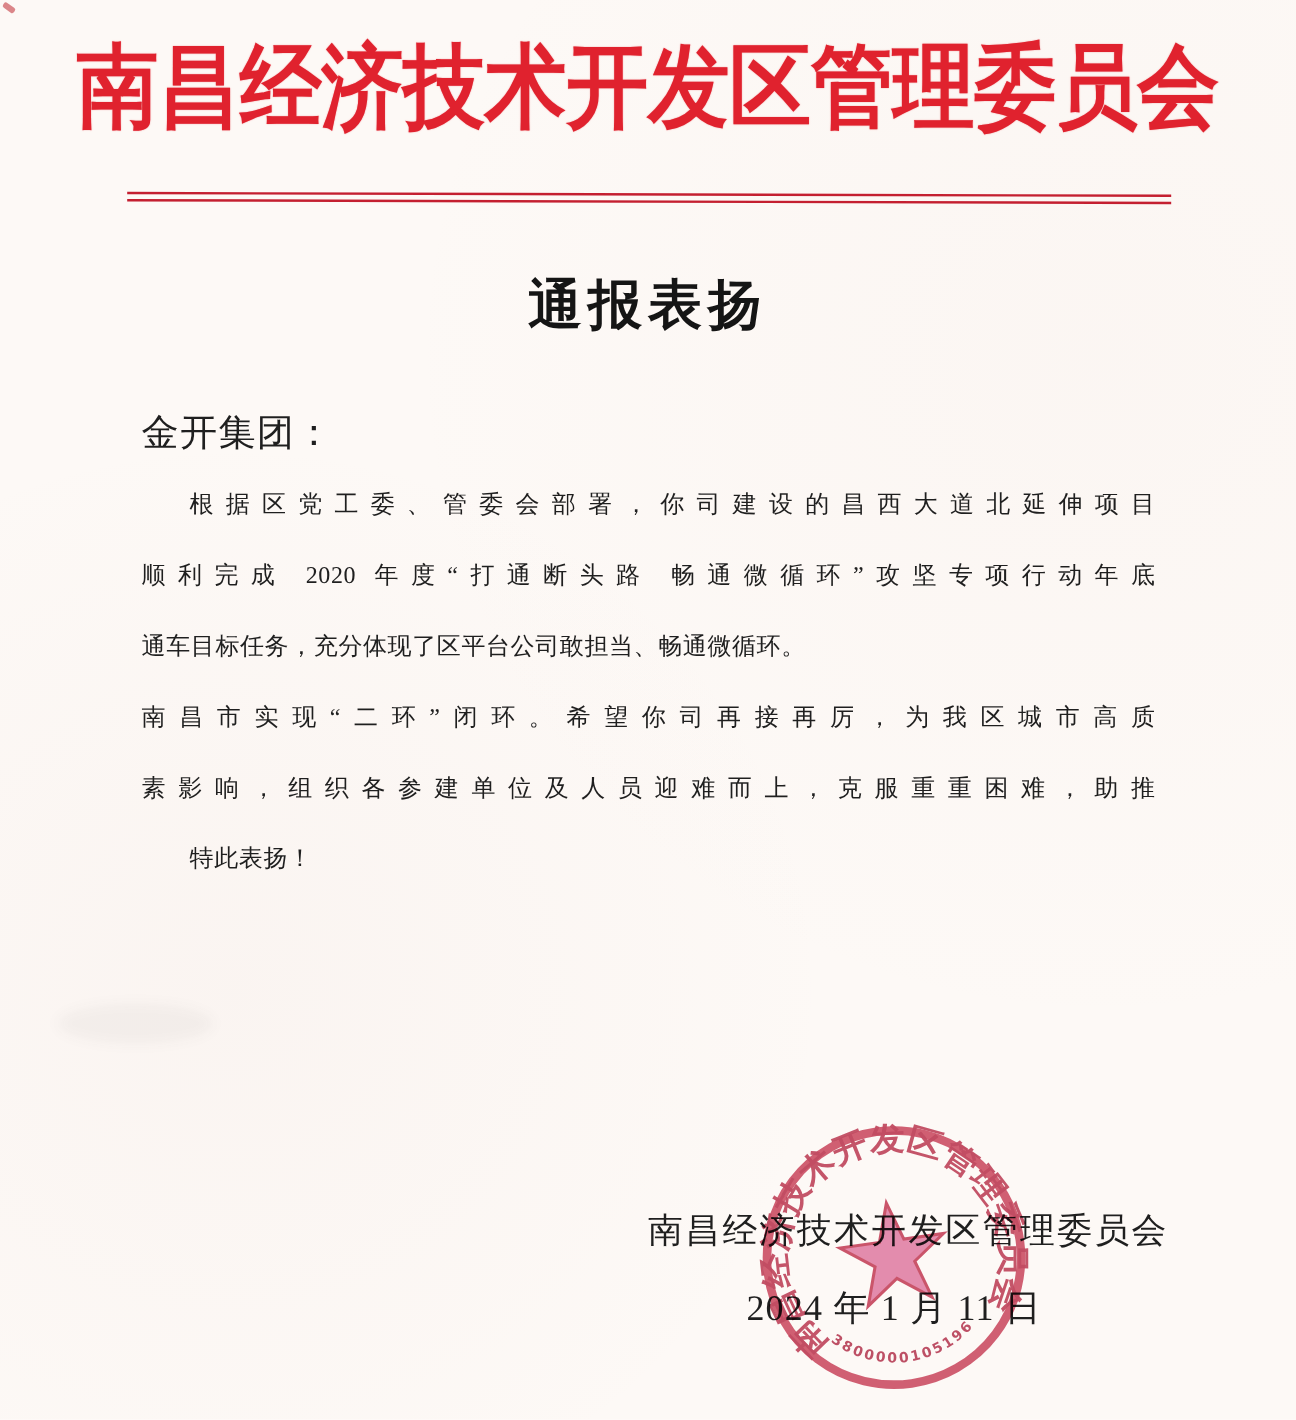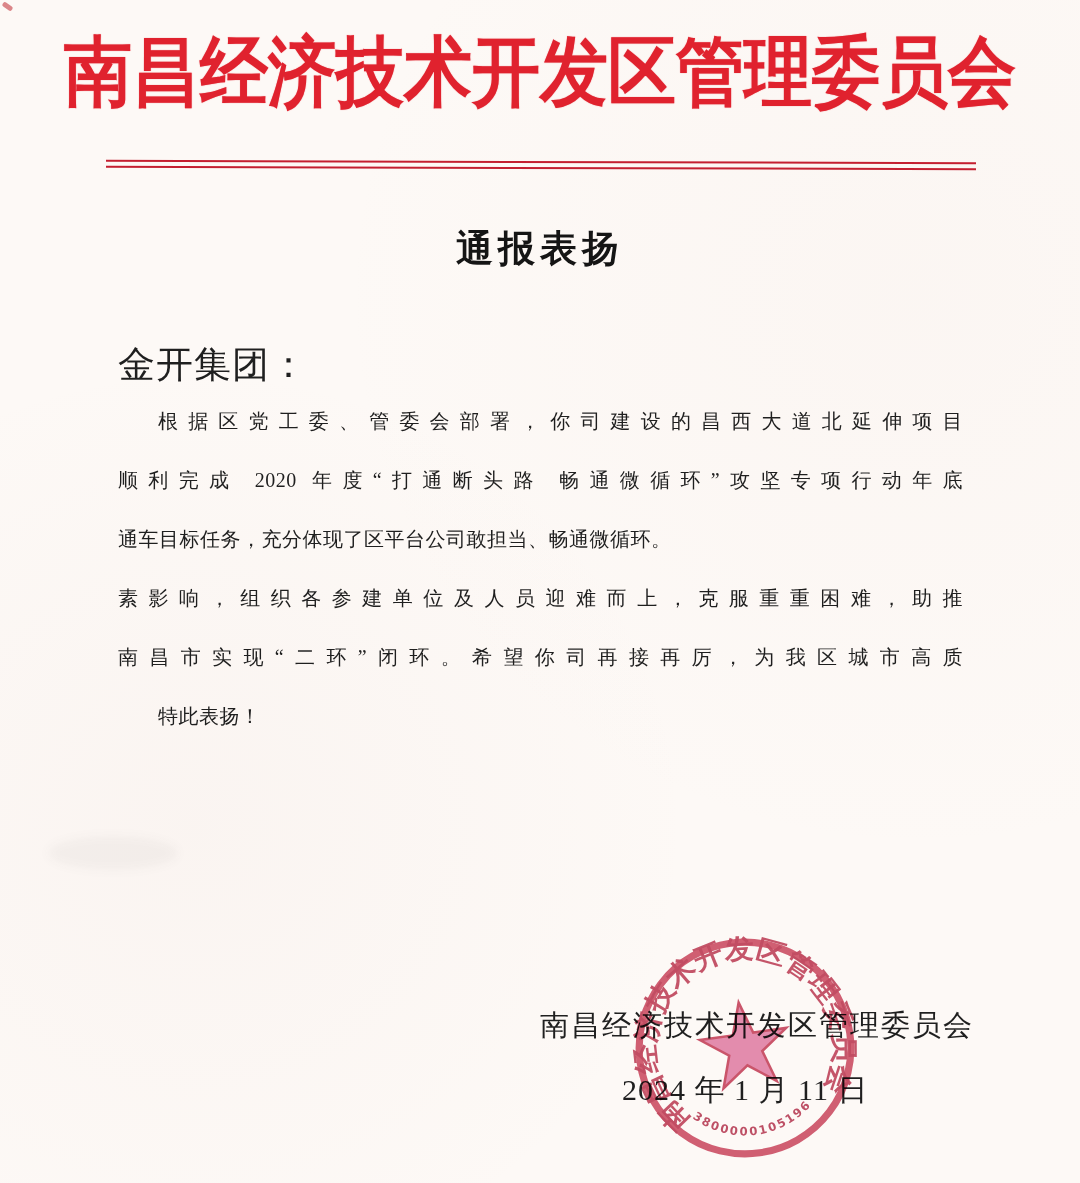--- a/index.html
+++ b/index.html
@@ -31,27 +31,27 @@
   }
   .rule{
     position:absolute;top:161px;left:106px;right:104px;height:4px;
     border-top:2px solid #c41f30;
     border-bottom:2px solid #c41f30;
     transform:rotate(0.15deg);
   }
   .doc-title{
     position:absolute;top:224px;left:0;right:0;margin:0;
     text-align:center;
-    font-size:37px;font-weight:700;
+    font-size:45px;font-weight:700;
     letter-spacing:5px;
     color:#151515;
   }
   .salutation{
     position:absolute;top:340px;left:118px;
-    font-size:37px;
+    font-size:31px;
     letter-spacing:1px;
   }
   .doc-body{
     position:absolute;top:392px;left:118px;width:845px;
     font-size:20px;
   }
   .para{margin:0;}
   .line{
     height:59px;line-height:59px;
     text-align:justify;
@@ -105,22 +105,22 @@
 
 <div class="salutation">金开集团：</div>
 
 <div class="doc-body">
     <div class="para">
       <div class="line first">根据区党工委、管委会部署，你司建设的昌西大道北延伸项目</div>
       <div class="line">顺利完成 2020 年度“打通断头路 畅通微循环”攻坚专项行动年底</div>
       <div class="line last">通车目标任务，充分体现了区平台公司敢担当、畅通微循环。</div>
     </div>
     <div class="para">
+      <div class="line">南昌市实现“二环”闭环。希望你司再接再厉，为我区城市高质</div>
       <div class="line">素影响，组织各参建单位及人员迎难而上，克服重重困难，助推</div>
-      <div class="line">南昌市实现“二环”闭环。希望你司再接再厉，为我区城市高质</div>
     </div>
     <div class="para">
       <div class="line first last">特此表扬！</div>
     </div>
   </div>
 
 <div class="signature">南昌经济技术开发区管理委员会</div>
 <div class="dateline">2024 年 1 月 11 日</div>
 
 <svg class="seal" viewBox="0 0 224 224" aria-hidden="true">

